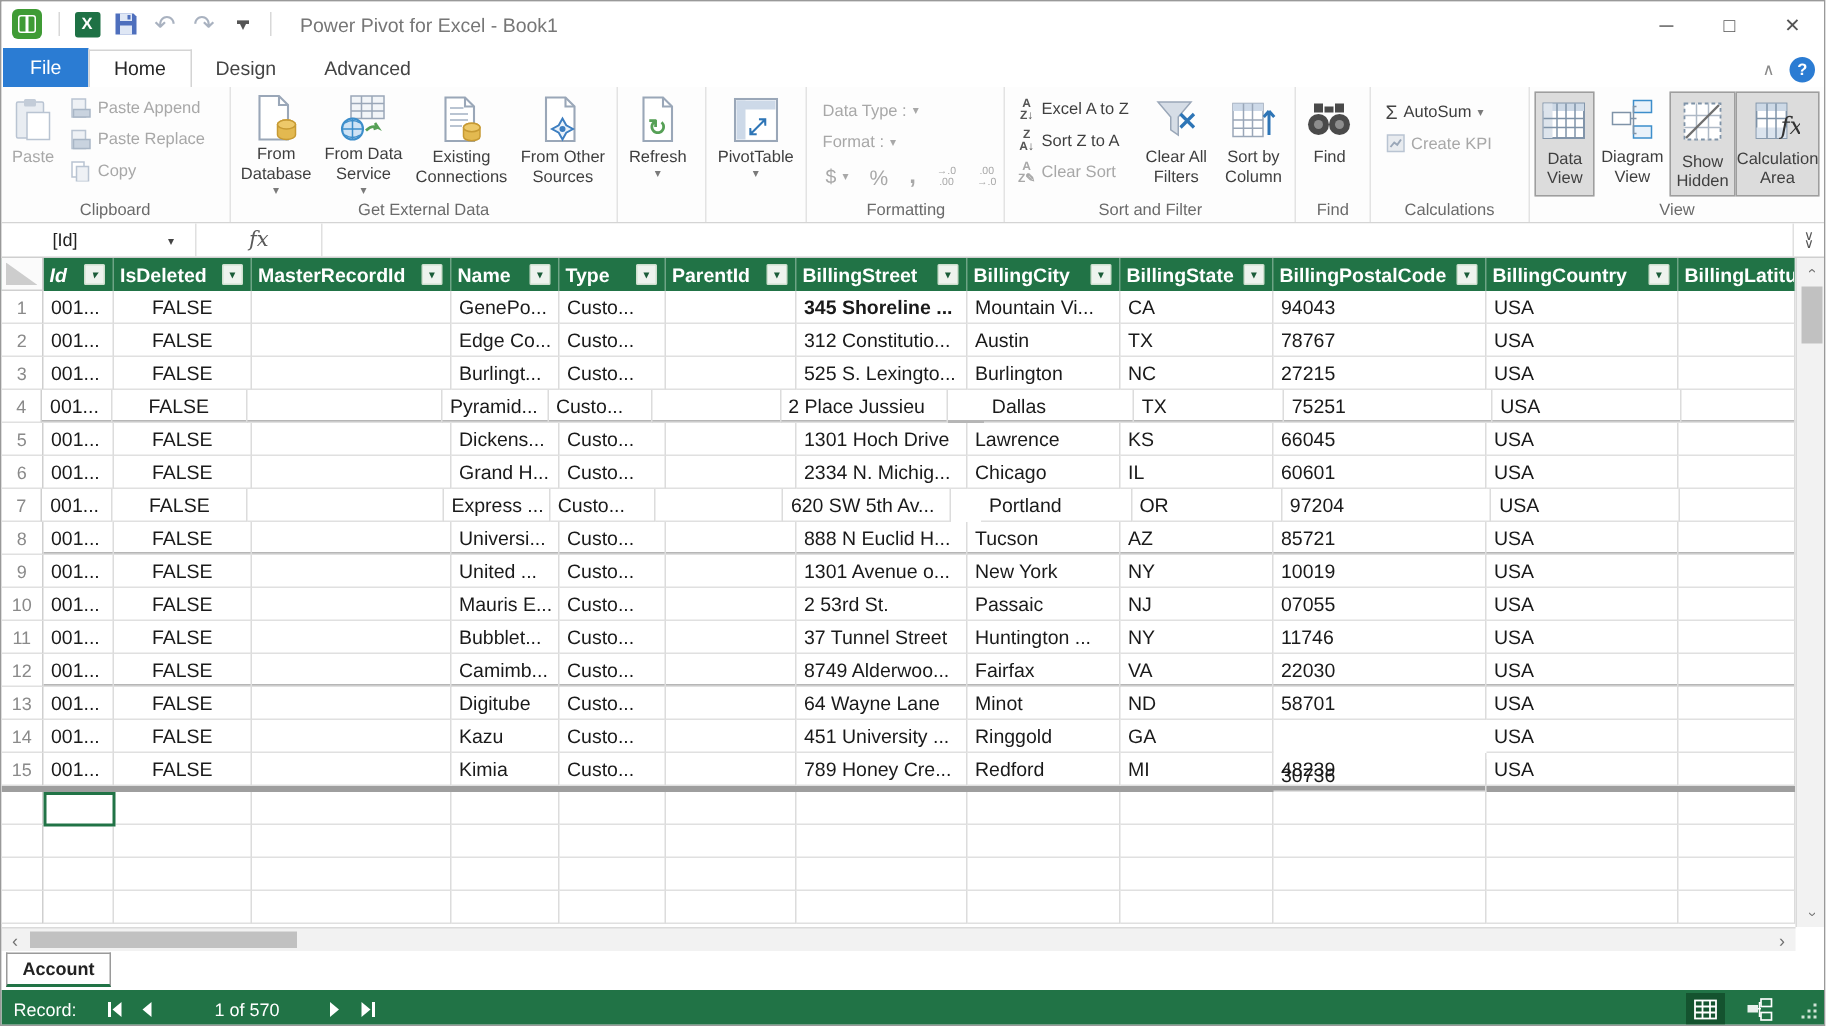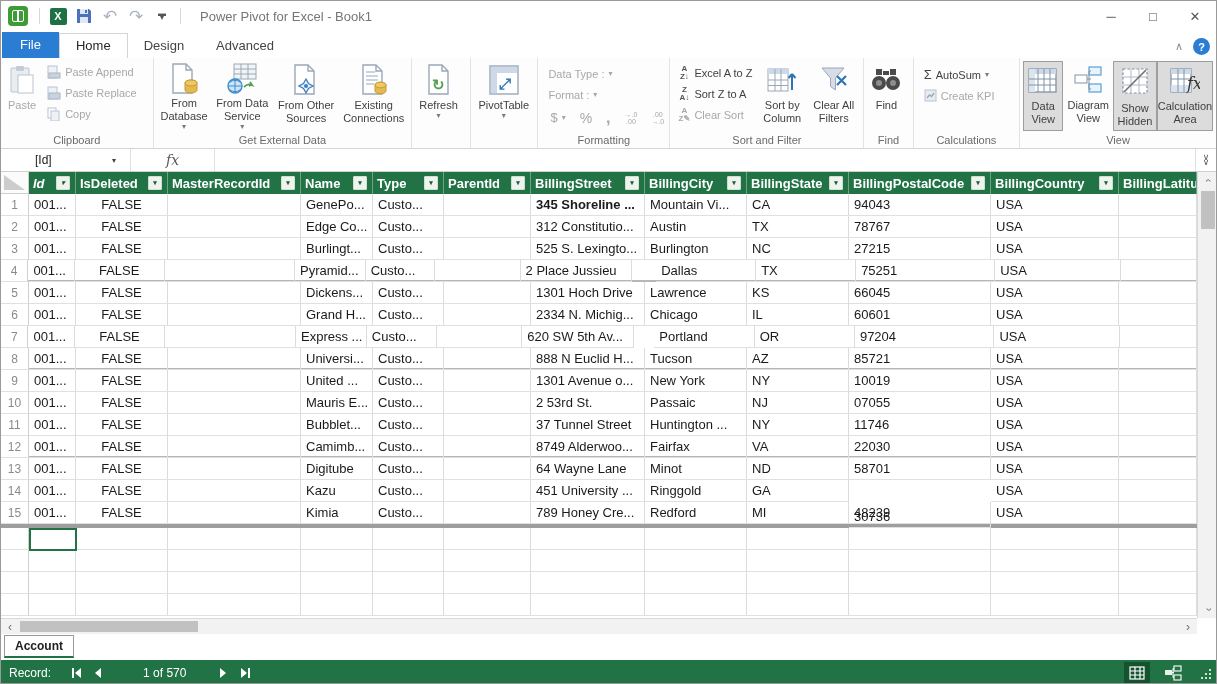--- a/index.html
+++ b/index.html
@@ -203,37 +203,37 @@
             </svg>
         </span>
         <span>From Data Service</span>
         <span class="ddarrow">▾</span>
       </div>
       <div class="bigbtn">
         <span class="ic">
           <svg width="30" height="32" viewBox="0 0 30 32">
               <path d="M4 1 h13 l6 6 v23 h-19 z" fill="#fff" stroke="#9aa7b8" stroke-width="1.4"></path>
               <path d="M17 1 v6 h6" fill="none" stroke="#9aa7b8" stroke-width="1.4"></path>
-              <path d="M15 15 l2.5 4.5 L22 22 l-4.5 2.5 L15 29 l-2.5 -4.5 L8 22 l4.5 -2.5 z" fill="#eaf2fa" stroke="#3d7ec0" stroke-width="1.3"></path>
-              <circle cx="15" cy="22" r="2" fill="#3d7ec0"></circle>
-            </svg>
-        </span>
-        <span>From Other Sources</span>
+              <path d="M7 8 h9 M7 12 h12 M7 16 h12 M7 20 h8" stroke="#b9c4d2" stroke-width="1.4"></path>
+              <path d="M16 21 a5.5 2.8 0 0 1 11 0 v6 a5.5 2.8 0 0 1 -11 0 z" fill="#e3b950" stroke="#c79a33"></path>
+              <ellipse cx="21.5" cy="21" rx="5.5" ry="2.8" fill="#edc96a" stroke="#c79a33"></ellipse>
+            </svg>
+        </span>
+        <span>Existing Connections</span>
       </div>
       <div class="bigbtn">
         <span class="ic">
           <svg width="30" height="32" viewBox="0 0 30 32">
               <path d="M4 1 h13 l6 6 v23 h-19 z" fill="#fff" stroke="#9aa7b8" stroke-width="1.4"></path>
               <path d="M17 1 v6 h6" fill="none" stroke="#9aa7b8" stroke-width="1.4"></path>
-              <path d="M7 8 h9 M7 12 h12 M7 16 h12 M7 20 h8" stroke="#b9c4d2" stroke-width="1.4"></path>
-              <path d="M16 21 a5.5 2.8 0 0 1 11 0 v6 a5.5 2.8 0 0 1 -11 0 z" fill="#e3b950" stroke="#c79a33"></path>
-              <ellipse cx="21.5" cy="21" rx="5.5" ry="2.8" fill="#edc96a" stroke="#c79a33"></ellipse>
-            </svg>
-        </span>
-        <span>Existing Connections</span>
+              <path d="M15 15 l2.5 4.5 L22 22 l-4.5 2.5 L15 29 l-2.5 -4.5 L8 22 l4.5 -2.5 z" fill="#eaf2fa" stroke="#3d7ec0" stroke-width="1.3"></path>
+              <circle cx="15" cy="22" r="2" fill="#3d7ec0"></circle>
+            </svg>
+        </span>
+        <span>From Other Sources</span>
       </div>
       <div class="grplabel">Get External Data</div>
     </div>
 
     <div class="rgroup" style="width:60px;">
       <div class="bigbtn">
         <span class="ic">
           <svg width="28" height="32" viewBox="0 0 28 32">
               <path d="M4 1 h13 l6 6 v23 h-19 z" fill="#fff" stroke="#9aa7b8" stroke-width="1.4"></path>
               <path d="M17 1 v6 h6" fill="none" stroke="#9aa7b8" stroke-width="1.4"></path>
@@ -300,39 +300,39 @@
         </div>
         <div class="smallbtn">
           <span class="az-ic">Z<br>A↓</span>
           <span>Sort Z to A</span>
         </div>
         <div class="smallbtn disabled">
           <span class="az-ic">A<br>Z✎</span>
           <span>Clear Sort</span>
         </div>
       </div>
+      <div class="bigbtn" style="width:56px;">
+        <span class="ic">
+          <svg width="30" height="28" viewBox="0 0 30 28">
+              <path d="M3 2 h22 l-8.5 10 v12 l-5 -3.5 v-8.5 z" fill="#d6dde6" stroke="#9aa7b8"></path>
+              <path d="M18 10 l9 9 M27 10 l-9 9" stroke="#2e75b6" stroke-width="2.2"></path>
+            </svg>
+        </span>
+        <span>Clear All Filters</span>
+      </div>
       <div class="bigbtn" style="width:52px;">
         <span class="ic">
           <svg width="30" height="28" viewBox="0 0 30 28">
               <rect x="1" y="3" width="20" height="22" fill="#fff" stroke="#9aa7b8"></rect>
               <rect x="1" y="3" width="20" height="5" fill="#cdd9e8"></rect>
               <path d="M8 3 v22 M14 3 v22 M1 14 h20 M1 19.5 h20" stroke="#9aa7b8"></path>
               <path d="M25 24 v-16 m0 0 l-3.5 4 m3.5 -4 l3.5 4" fill="none" stroke="#2e75b6" stroke-width="2"></path>
             </svg>
         </span>
         <span>Sort by Column</span>
-      </div>
-      <div class="bigbtn" style="width:56px;">
-        <span class="ic">
-          <svg width="30" height="28" viewBox="0 0 30 28">
-              <path d="M3 2 h22 l-8.5 10 v12 l-5 -3.5 v-8.5 z" fill="#d6dde6" stroke="#9aa7b8"></path>
-              <path d="M18 10 l9 9 M27 10 l-9 9" stroke="#2e75b6" stroke-width="2.2"></path>
-            </svg>
-        </span>
-        <span>Clear All Filters</span>
       </div>
       <div class="grplabel">Sort and Filter</div>
     </div>
 
     <div class="rgroup" style="width:50px;">
       <div class="bigbtn">
         <span class="ic">
           <svg width="30" height="26" viewBox="0 0 30 26">
               <path d="M5 2 h6 v6 h-6 z M19 2 h6 v6 h-6 z" fill="#4a4a4a"></path>
               <rect x="12" y="4" width="6" height="4" fill="#4a4a4a"></rect>

